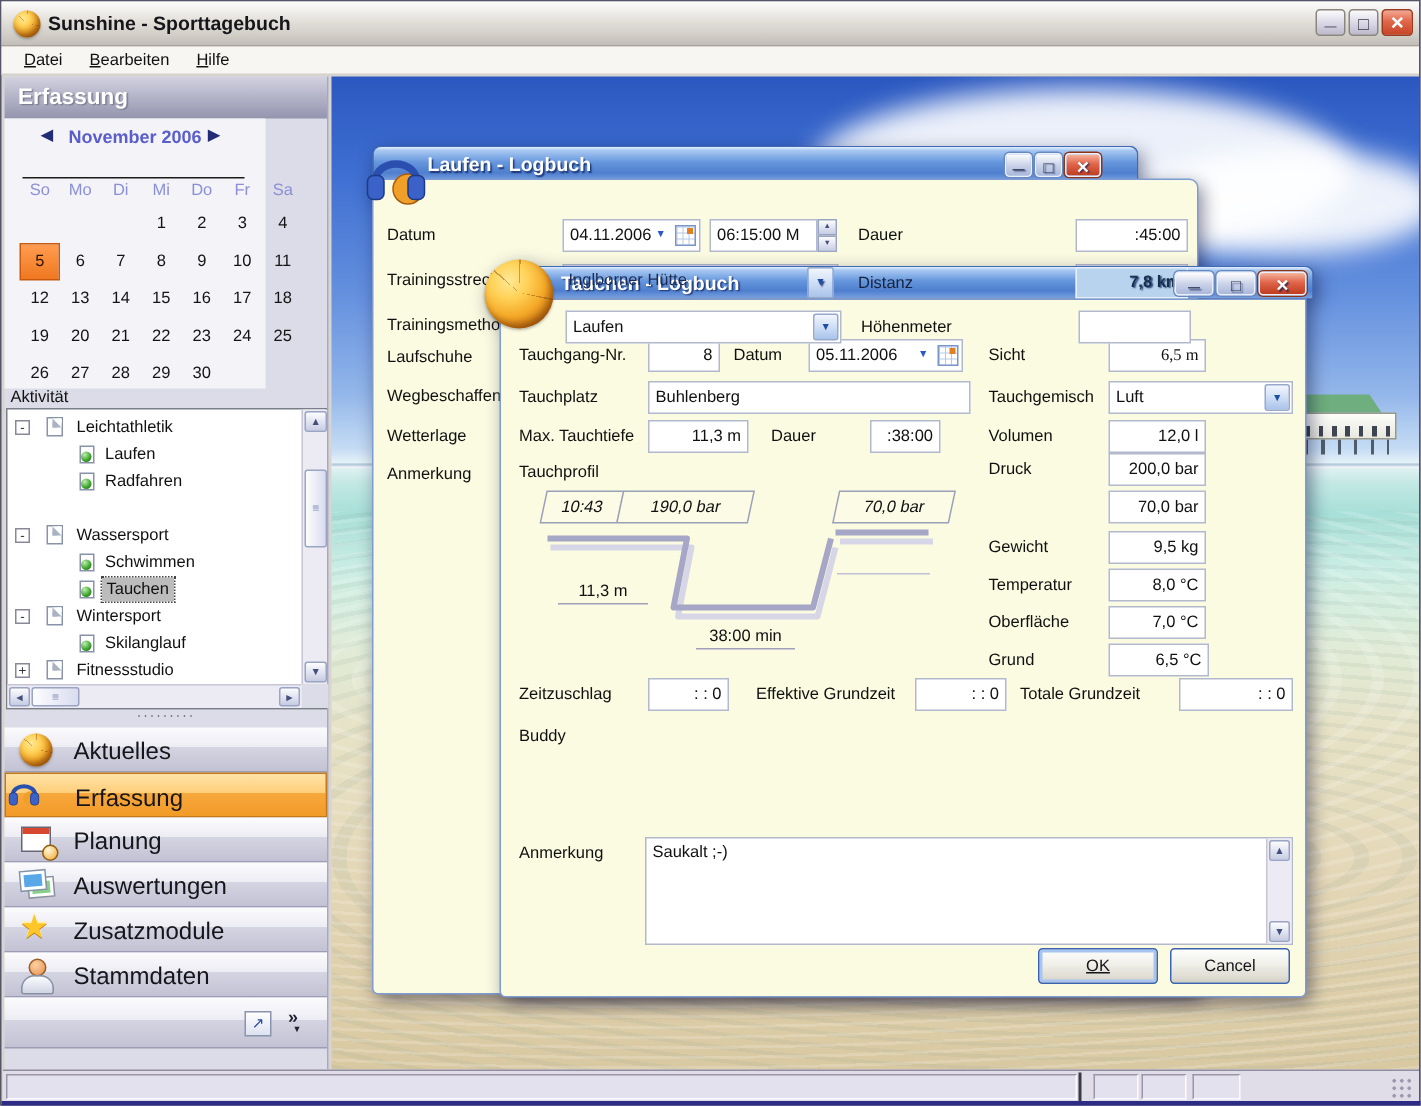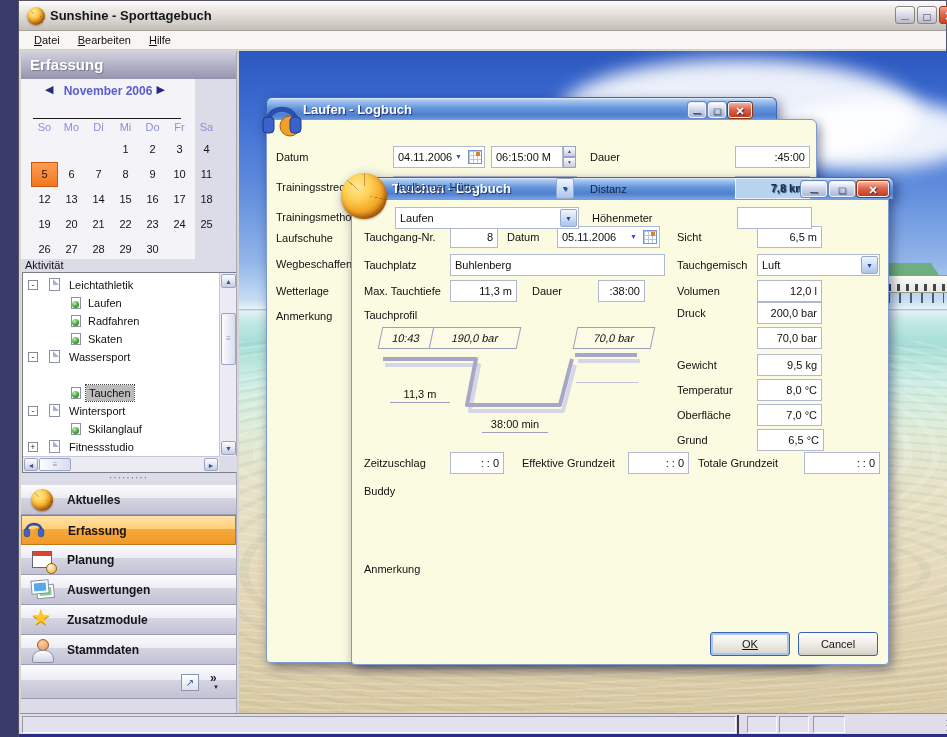--- a/index.html
+++ b/index.html
@@ -1,18 +1,18 @@
 <!DOCTYPE html>
 <html><head>
 <meta charset="utf-8">
 <style>
   * { margin:0; padding:0; box-sizing:border-box; }
   html,body { width:947px; height:737px; }
   body { position:relative; font-family:"Liberation Sans",sans-serif; background:#3a3a6a; overflow:hidden; }
-  .screen { position:absolute; inset:0; background:#d8d4cf; border:1px solid #55556a;margin-left:18px; }
+  .screen { position:absolute; inset:0; background:#d8d4cf; border:1px solid #55556a; }
 
   
   .titlebar { position:absolute; left:0; top:0; right:0; height:30px;
     background:linear-gradient(180deg,#fdfdfd 0%,#e9e6e1 35%,#d2cec8 75%,#c3bfb8 100%);
     border-bottom:1px solid #a6a29b; }
   .title-text { position:absolute; left:31px; top:7px; font-weight:bold; font-size:13px; color:#15151a; }
   .sun { border-radius:50%; position:absolute;
     background:radial-gradient(circle at 36% 30%,#ffe896 0%,#ffd258 28%,#f4a928 55%,#c86f10 80%,#93480a 100%);
     box-shadow:inset -2px -3px 4px rgba(90,40,0,.45), 0 1px 2px rgba(0,0,0,.3); }
   .sun::before { content:''; position:absolute; inset:0; border-radius:50%;
@@ -65,21 +65,21 @@
   .vthumb { position:absolute; left:1px; top:40px; width:15px; height:52px; background:linear-gradient(90deg,#fdfdfe,#d8dcee);
     border:1px solid #9aa4c4; border-radius:2px; font-size:8px; color:#8894b8; text-align:center; line-height:50px; }
   .vthumb::before { content:'≡'; }
   .sb-corner { position:absolute; left:196px; top:183px; width:18px; height:16px; background:#dcdce8; }
   .splitter { position:absolute; left:0; top:424px; width:215px; height:9px; text-align:center; font-size:10px;
     line-height:5px; color:#667; letter-spacing:1px; }
   .splitter::before { content:'·········'; }
   .nav-item { position:absolute; left:0; width:215px; height:30px;
     background:linear-gradient(180deg,#fcfcfe 0%,#ececf3 45%,#d4d4e2 46%,#c2c2d4 100%); border-bottom:1px solid #9c9cb4; }
   .nav-item.sel { background:linear-gradient(180deg,#ffe2a8 0%,#ffcf7a 45%,#f7a93c 46%,#f19a28 100%); border:1px solid #c2791a; }
-  .nav-label { position:absolute; left:46px; top:8px; font-weight:bold; font-size:12px; color:#15151a; }
+  .nav-label { position:absolute; left:46px; top:8px; font-weight:normal; font-size:16px; color:#15151a; }
   .nav-ico { position:absolute; left:9px; top:3px; width:24px; height:24px; }
   .ic-sun { position:absolute; inset:1px; }
   .ic-plan { position:absolute; left:2px; top:3px; width:20px; height:17px; background:#fff; border:1px solid #667; }
   .ic-plan::before { content:''; position:absolute; left:0; right:0; top:0; height:4px; background:#d84830; }
   .ic-clock { position:absolute; right:-3px; bottom:-2px; width:11px; height:11px; border-radius:50%;
     background:radial-gradient(circle at 35% 30%,#fff6d8,#f0a830); border:1px solid #906010; }
   .ic-fotos { position:absolute; left:2px; top:3px; width:16px; height:12px; background:#58a8e8; border:2px solid #fff;
     box-shadow:0 0 0 1px #8892a0, 5px 5px 0 -2px #88d088, 5px 5px 0 0 #fff, 5px 5px 0 1px #8892a0; transform:rotate(-5deg); }
   .ic-star::before { content:'★'; position:absolute; left:1px; top:-3px; font-size:22px; color:#ffc62a;
     text-shadow:0 1px 0 #b87a10, 0 -1px 0 #fff0b8; }
@@ -264,28 +264,28 @@
         <span class="t-label" style="left:46px">Leichtathletik</span>
       </div>
       <div class="tree-row" style="top:21px">
         <span class="leaf-ic"></span>
         <span class="t-label" style="left:65px">Laufen</span>
       </div>
       <div class="tree-row" style="top:39px">
         <span class="leaf-ic"></span>
         <span class="t-label" style="left:65px">Radfahren</span>
       </div>
-      <div class="tree-row" style="top:57px">
-        <span class="leaf-ic"></span>
-        <span class="t-label" style="left:65px">Skaten</span>
-      </div>
       <div class="tree-row" style="top:75px">
         <span class="expander">-</span>
         <span class="page-ic"></span>
         <span class="t-label" style="left:46px">Wassersport</span>
+      </div>
+      <div class="tree-row" style="top:93px">
+        <span class="leaf-ic"></span>
+        <span class="t-label" style="left:65px">Schwimmen</span>
       </div>
       <div class="tree-row" style="top:111px">
         <span class="leaf-ic"></span>
         <span class="t-label sel" style="left:63px">Tauchen</span>
       </div>
       <div class="tree-row" style="top:129px">
         <span class="expander">-</span>
         <span class="page-ic"></span>
         <span class="t-label" style="left:46px">Wintersport</span>
       </div>
@@ -453,21 +453,21 @@
 
       <span class="lbl" style="left:12px;top:31px;">Tauchgang-Nr.</span>
       <div class="field num" style="left:98px;top:26px;width:48px;">8</div>
       <span class="lbl" style="left:155px;top:31px;">Datum</span>
       <div class="field" style="left:205px;top:26px;width:103px;padding-right:40px;">
         <span>05.11.2006</span>
         <span class="darrow"></span>
         <span class="calicon"></span>
       </div>
       <span class="lbl" style="left:325px;top:31px;">Sicht</span>
-      <div class="field num" style="left:405px;top:26px;width:65px;">6,5 m</div>
+      <div class="field num" style="left:405px;top:26px;width:65px;font-family:Liberation Serif, serif;">6,5 m</div>
 
       <span class="lbl" style="left:12px;top:59px;">Tauchplatz</span>
       <div class="field" style="left:98px;top:54px;width:215px;">Buhlenberg</div>
       <span class="lbl" style="left:325px;top:59px;">Tauchgemisch</span>
       <div class="field combo" style="left:405px;top:54px;width:123px;">
         <span>Luft</span>
         <span class="dd"></span>
       </div>
 
       <span class="lbl" style="left:12px;top:85px;">Max. Tauchtiefe</span>
@@ -508,20 +508,27 @@
       <span class="lbl" style="left:12px;top:257px;">Zeitzuschlag</span>
       <div class="field num" style="left:98px;top:252px;width:54px;">: : 0</div>
       <span class="lbl" style="left:170px;top:257px;">Effektive Grundzeit</span>
       <div class="field num" style="left:276px;top:252px;width:61px;">: : 0</div>
       <span class="lbl" style="left:346px;top:257px;">Totale Grundzeit</span>
       <div class="field num" style="left:452px;top:252px;width:76px;">: : 0</div>
 
       <span class="lbl" style="left:12px;top:285px;">Buddy</span>
 
       <span class="lbl" style="left:12px;top:363px;">Anmerkung</span>
+      <div class="ta" style="left:96px;top:358px;width:432px;height:72px;">
+        <span>Saukalt ;-)</span>
+        <span class="ta-sb">
+          <span class="sbb" style="left:1px;top:1px;width:14px;height:14px;">▲</span>
+          <span class="sbb" style="left:1px;bottom:1px;width:14px;height:14px;">▼</span>
+        </span>
+      </div>
 
       <div class="btn focus" style="left:358px;top:432px;">OK</div>
       <div class="btn" style="left:446px;top:432px;">Cancel</div>
     </div>
   </div>
 
   <div class="statusbar">
     <span class="sb-panel" style="left:2px;width:714px;"></span>
     <span class="sb-div"></span>
     <span class="sb-panel" style="left:727px;width:30px;"></span>

